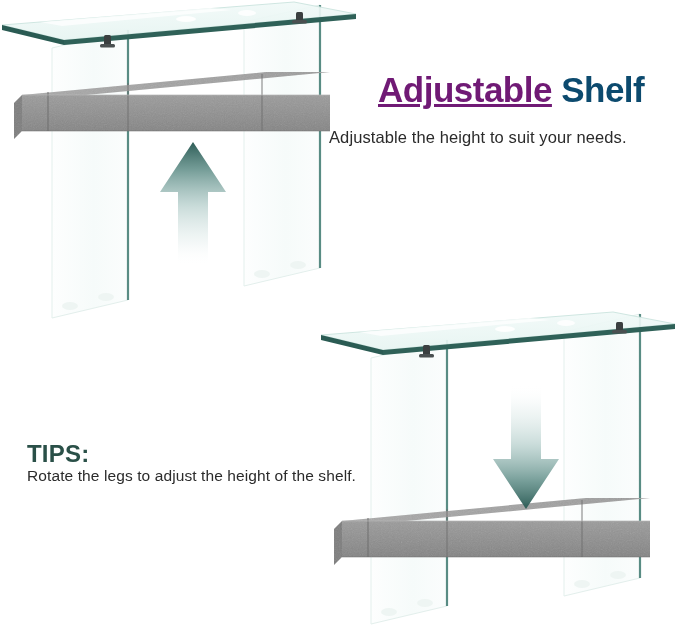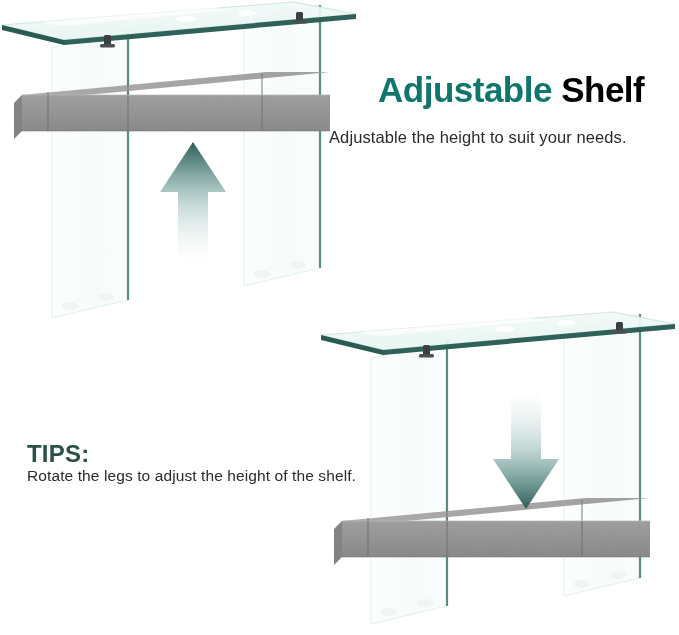--- a/index.html
+++ b/index.html
@@ -9,22 +9,22 @@
     overflow:hidden;position:relative;
   }
   #stage{position:absolute;inset:0;width:679px;height:635px;overflow:hidden;background:#fff;}
 
   
   .headline{
     position:absolute; left:378px; top:72px; width:300px;
     font-size:35px; line-height:1.05; letter-spacing:-.5px;
     white-space:nowrap;
   }
-  .headline .w1{color:#0f766e;font-weight:600;}
-  .headline .w2{color:#000000;font-weight:700;}
+  .headline .w1{color:#701a75;font-weight:600;text-decoration:underline;}
+  .headline .w2{color:#0c4a6e;font-weight:700;}
 
   .subhead{
     position:absolute; left:329px; top:128px; width:345px;
     font-size:16.5px; color:#2b2b2b; font-weight:400;
     letter-spacing:.1px; white-space:nowrap;
   }
 
   .tips-title{
     position:absolute; left:27px; top:440px;
     font-size:24px; font-weight:700; color:#2a5048; letter-spacing:.2px;

